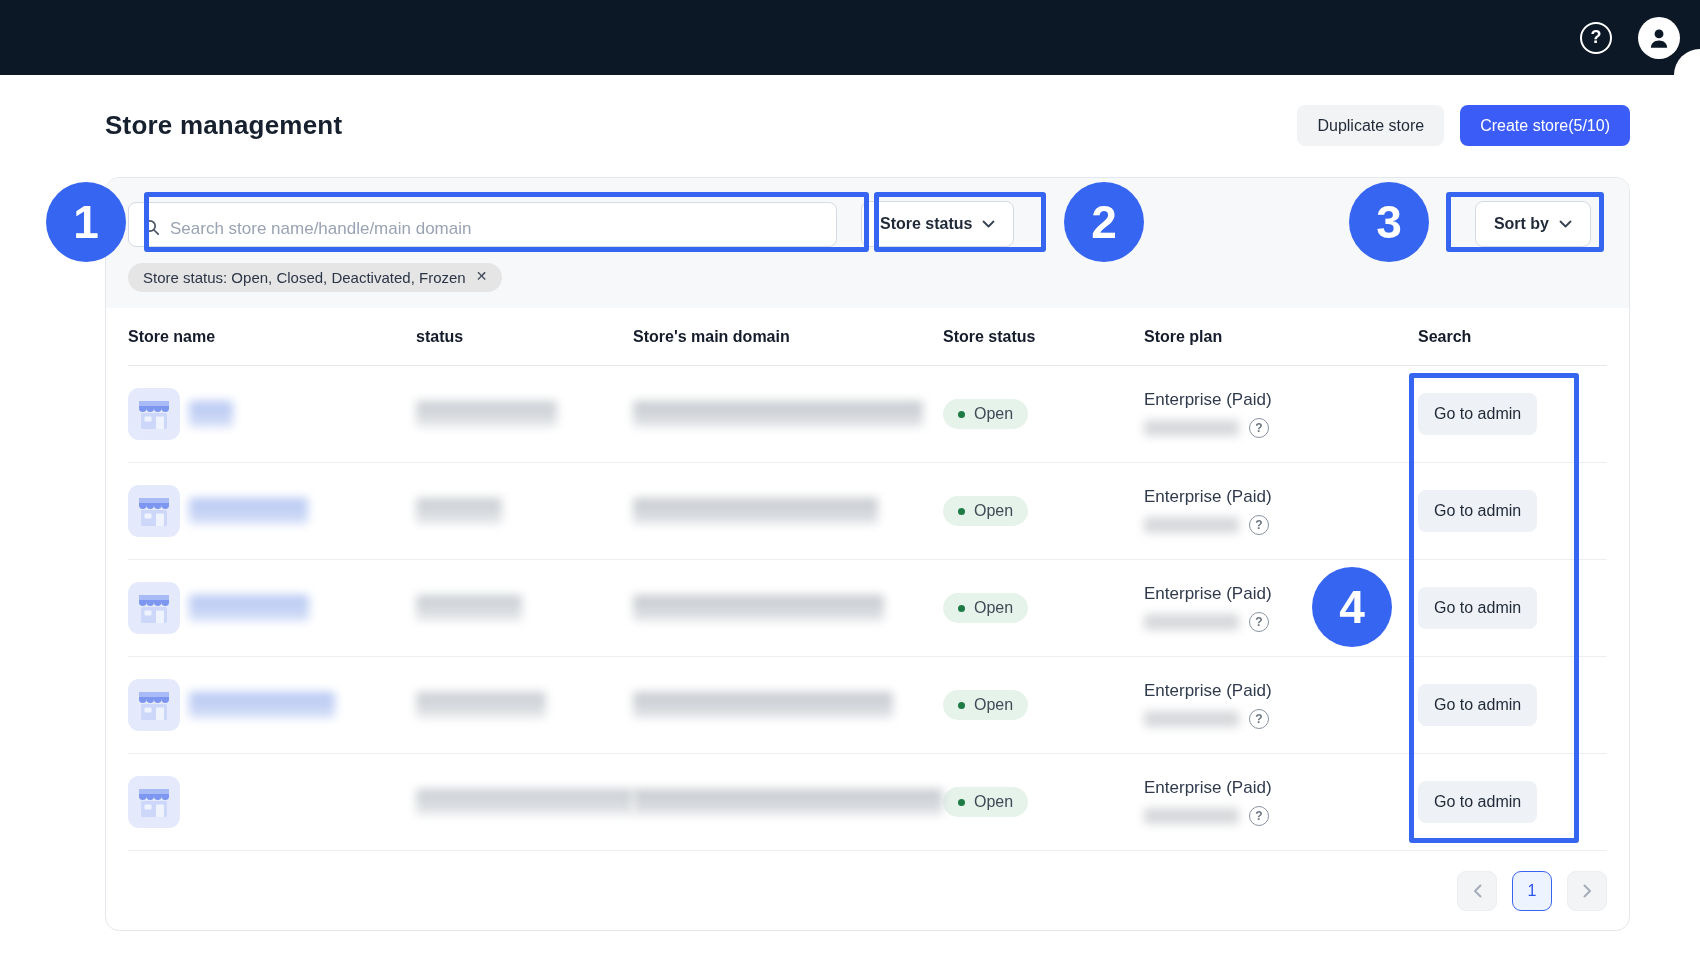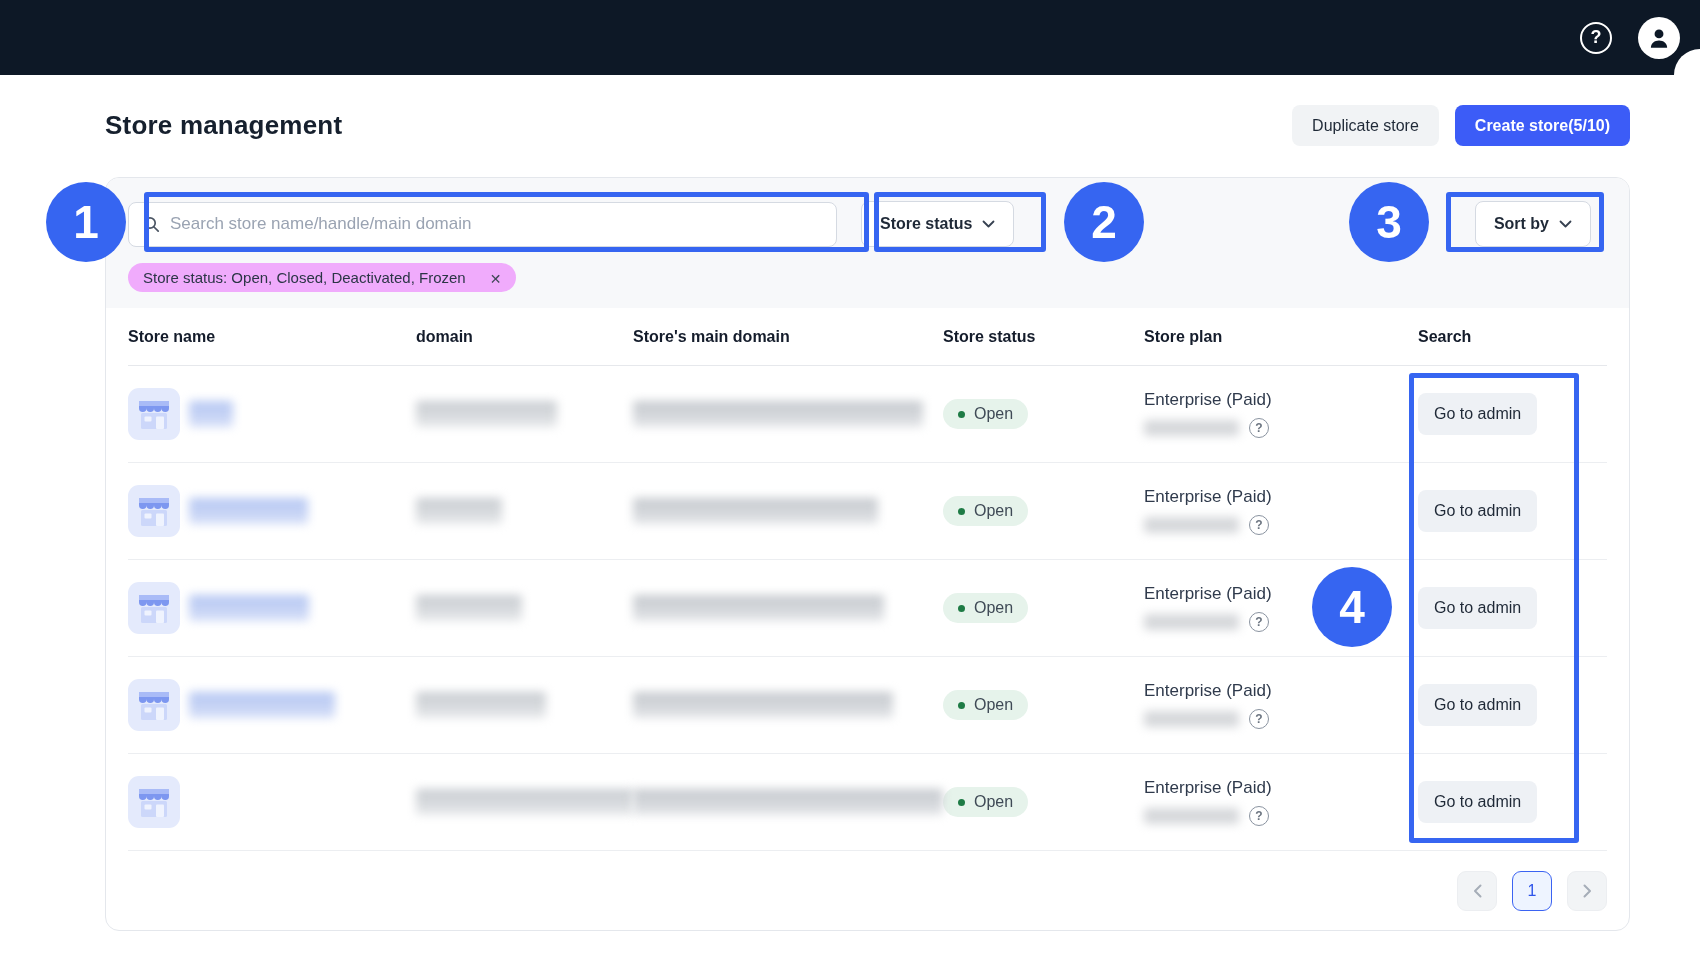--- a/index.html
+++ b/index.html
@@ -10,37 +10,37 @@
   .help-circle { width:32px; height:32px; border:2px solid #ffffff; border-radius:50%; color:#ffffff; font-size:18px; font-weight:600; display:flex; align-items:center; justify-content:center; cursor:pointer; }
   .avatar { width:42px; height:42px; background:#ffffff; border-radius:50%; display:flex; align-items:center; justify-content:center; cursor:pointer; }
   .topbar-corner { position:absolute; right:0; bottom:0; width:26px; height:26px; background:#ffffff; border-top-left-radius:100%; }
 
   
   .page-header { display:flex; align-items:center; justify-content:space-between; padding:30px 70px 0 105px; }
   .page-title { font-size:26px; font-weight:700; color:#16202e; letter-spacing:.2px; }
   .header-actions { display:flex; gap:16px; }
   .btn { border:none; border-radius:8px; height:41px; padding:0 20px; font-size:16px; font-family:"Liberation Sans", sans-serif; cursor:pointer; }
   .btn-secondary { background:#f1f3f5; color:#1f2937; font-weight:500; }
-  .btn-primary { background:#3c5cf7; color:#ffffff; font-weight:700;text-align:center; }
+  .btn-primary { background:#3c5cf7; color:#ffffff; font-weight:400;text-align:center; }
 
   
   .card { position:absolute; left:105px; top:177px; width:1525px; height:754px; border:1px solid #e4e7ec; border-radius:14px; background:#ffffff; }
 
   .filters { background:#f7f8fa; border-radius:13px 13px 0 0; height:130px; padding:23px 22px 0 22px; }
   .filters-row { display:flex; align-items:center; }
-  .search-box { width:709px; height:45px; background:#ffffff; border:1px solid #d5dae2; border-radius:8px; display:flex; align-items:center; gap:10px; padding:0 14px; }
+  .search-box { width:709px; height:45px; background:#ffffff; border:1px solid #d5dae2; border-radius:8px; display:flex; align-items:flex-start; gap:10px; padding:16px 14px; }
   .search-box input { border:none; outline:none; flex:1; font-size:17px; font-family:"Liberation Sans", sans-serif; color:#374151; background:transparent; }
   .search-box input::placeholder { color:#9aa3b2; }
   .dd-btn { height:46px; background:#ffffff; border:1px solid #d5dae2; border-radius:8px; display:flex; align-items:center; gap:10px; padding:0 18px; font-size:16px; font-weight:600; color:#1f2937; cursor:pointer; }
   .dd-status { margin-left:24px; }
   .dd-sort { margin-left:auto; margin-right:16px; }
   .spacer { flex:1; }
 
   .chip-row { margin-top:16px; }
-  .chip { display:inline-flex; align-items:flex-end; gap:24px; background:#f0abfc; border-radius:16px; padding:6px 15px; font-size:15px; color:#2b3546; }
+  .chip { display:inline-flex; align-items:flex-start; gap:10px; background:#e5e5e5; border-radius:16px; padding:6px 15px; font-size:15px; color:#2b3546; }
   .chip-close { font-size:14px; color:#3f4856; cursor:pointer; line-height:1; }
 
   
   .table { padding:0 22px; }
   .thead, .trow { display:grid; grid-template-columns:288px 217px 310px 201px 274px 1fr; align-items:center; }
   .thead { height:58px; border-bottom:1px solid #e6e8ec; font-size:16px; font-weight:700; color:#141c2b; }
   .trow { height:97px; border-bottom:1px solid #eceef1; }
 
   .store-cell { display:flex; align-items:center; gap:9px; }
   .store-icon { width:52px; height:52px; flex:0 0 52px; }
@@ -135,21 +135,21 @@
       <span class="chip">
         <span>Store status: Open, Closed, Deactivated, Frozen</span>
         <span class="chip-close">✕</span>
       </span>
     </div>
   </div>
 
   <div class="table">
     <div class="thead">
       <div>Store name</div>
-      <div>domain</div>
+      <div>status</div>
       <div>Store's main domain</div>
       <div>Store status</div>
       <div>Store plan</div>
       <div>Search</div>
     </div>
 
     <div class="trow">
       <div class="store-cell">
         <svg class="store-icon" viewBox="0 0 52 52">
             <rect width="52" height="52" rx="11" fill="#e4eafc"></rect>

